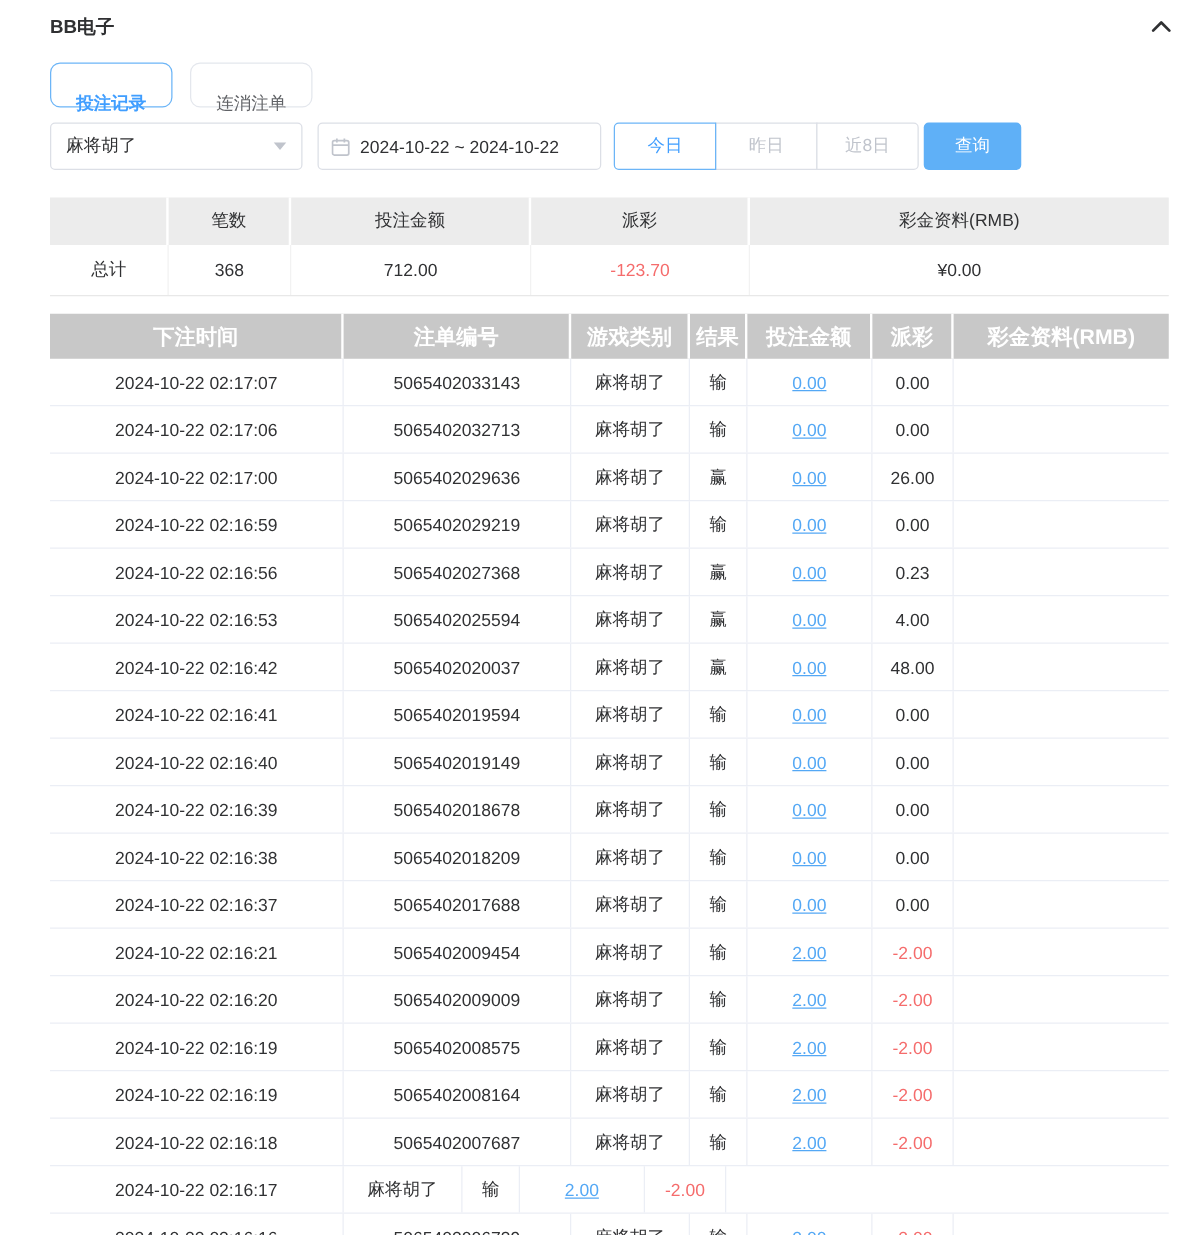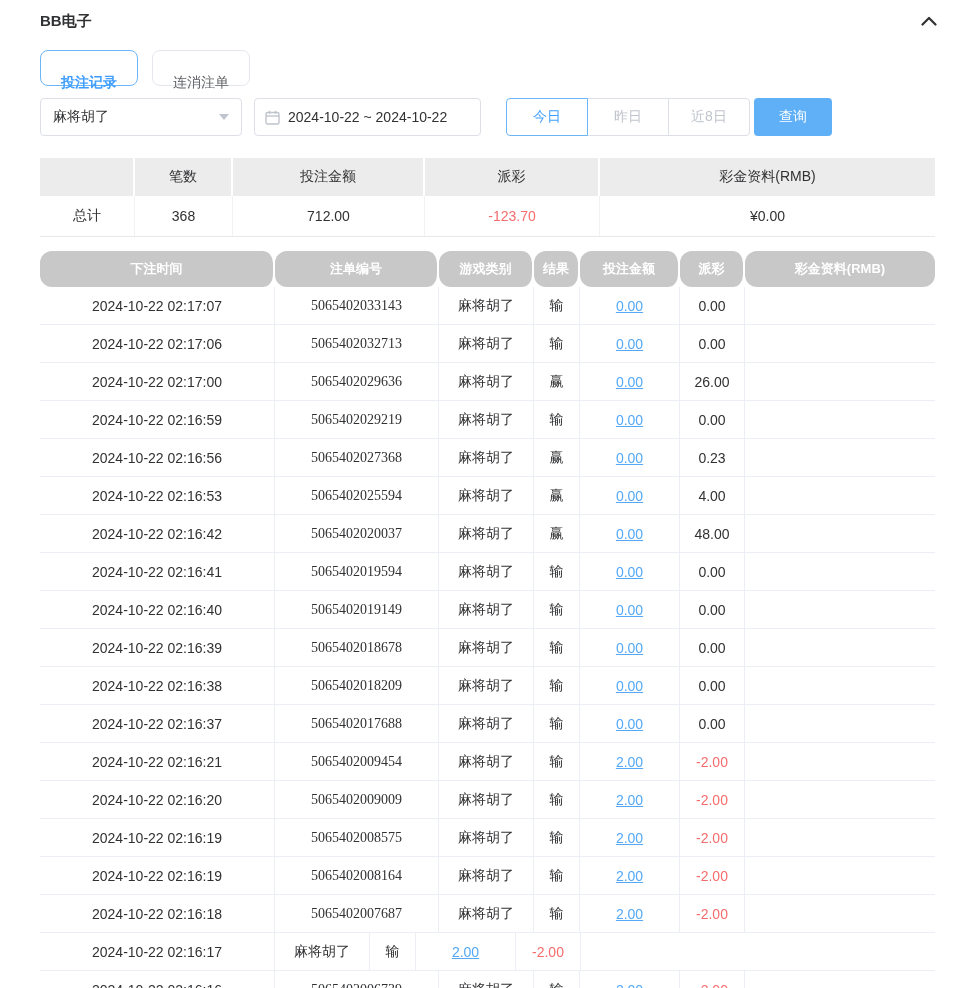--- a/index.html
+++ b/index.html
@@ -19,21 +19,21 @@
   .tab.active { border-color:var(--accent-border,#6cb5f7); color:var(--accent,#409eff); font-weight:bold; }
 
   
   .filters { margin-top:12px; display:flex; align-items:center; }
   .select { width:202px; height:38px; border:1px solid #dcdfe6; border-radius:4px;
     display:flex; align-items:center; justify-content:space-between; padding:0 12px; font-size:14px; cursor:pointer; }
   .caret { width:0; height:0; border-left:5px solid transparent; border-right:5px solid transparent;
     border-top:6px solid #c0c4cc; }
   .daterange { margin-left:12px; width:227px; height:38px; border:1px solid #dcdfe6; border-radius:4px;
     display:flex; align-items:center; padding:4px 10px; font-size:14px; gap:8px; cursor:pointer; }
-  .btn-group { margin-left:25px; display:flex; }
+  .btn-group { margin-left:10px; display:flex; }
   .range-btn { width:82px; height:38px; background:#fff; border:1px solid #dcdfe6; font-size:14px;
     color:#c0c4cc; cursor:pointer; margin-left:-1px; position:relative; }
   .range-btn:first-child { border-radius:4px 0 0 4px; margin-left:0; }
   .range-btn:last-child { border-radius:0 4px 4px 0; }
   .range-btn.active { color:var(--accent,#409eff); border-color:var(--accent-border,#6cb5f7); z-index:1; }
   .query-btn { margin-left:4px; width:78px; height:38px; background:var(--button-bg,#5fb0f7); color:#fff;
     border:none; border-radius:4px; font-size:14px; cursor:pointer; }
 
   
   .summary { margin-top:22px; width:895px; font-size:14px; }
@@ -43,27 +43,27 @@
   .summary .s-head > div:last-child { border-right:none; }
   .summary .s-body { display:flex; height:41px; border-bottom:1px solid #e8e8e8; }
   .summary .s-body > div { display:flex; align-items:center; justify-content:center; border-right:1px solid #f2f2f2; }
   .summary .s-body > div:last-child { border-right:none; }
   .sc0{width:95px;text-align:center;} .sc1{width:98px;} .sc2{width:192px;} .sc3{width:175px;} .sc4{flex:1;}
   .neg { color:var(--negative,#f56c6c); }
 
   
   .records { margin-top:14px; width:895px; }
   .thead { display:flex; height:36px; }
-  .thead > div { background:var(--table-header-bg,#c8c8c8); color:#fff; font-weight:bold; font-size:13px;
-    display:flex; align-items:center; justify-content:center; border-right:2px solid #fff;border-radius:12px; }
+  .thead > div { background:var(--table-header-bg,#c8c8c8); color:#fff; font-weight:bold; font-size:17px;
+    display:flex; align-items:center; justify-content:center; border-right:2px solid #fff; }
   .thead > div:last-child { border-right:none; }
   .row { display:flex; height:38px; border-bottom:1px solid #ebeef5; font-size:14px; }
   .row > div { display:flex; align-items:center; justify-content:center; border-right:1px solid #ebeef5; }
   .row > div:last-child { border-right:none; }
-  .c0{width:235px;} .c1{width:164px;font-family:Liberation Serif, serif;} .c2{width:95px;} .c3{width:46px;} .c4{width:100px;} .c5{width:65px;} .c6{flex:1;}
+  .c0{width:235px;} .c1{width:182px;} .c2{width:95px;} .c3{width:46px;} .c4{width:100px;} .c5{width:65px;} .c6{flex:1;}
   .bet-link { color:var(--link,#54a8f5); text-decoration:underline; cursor:pointer; }
 </style>
 </head>
 <body>
 
 <div class="page">
 
   <div class="header-row">
     <div class="page-title">BB电子</div>
     <div class="collapse-btn">

